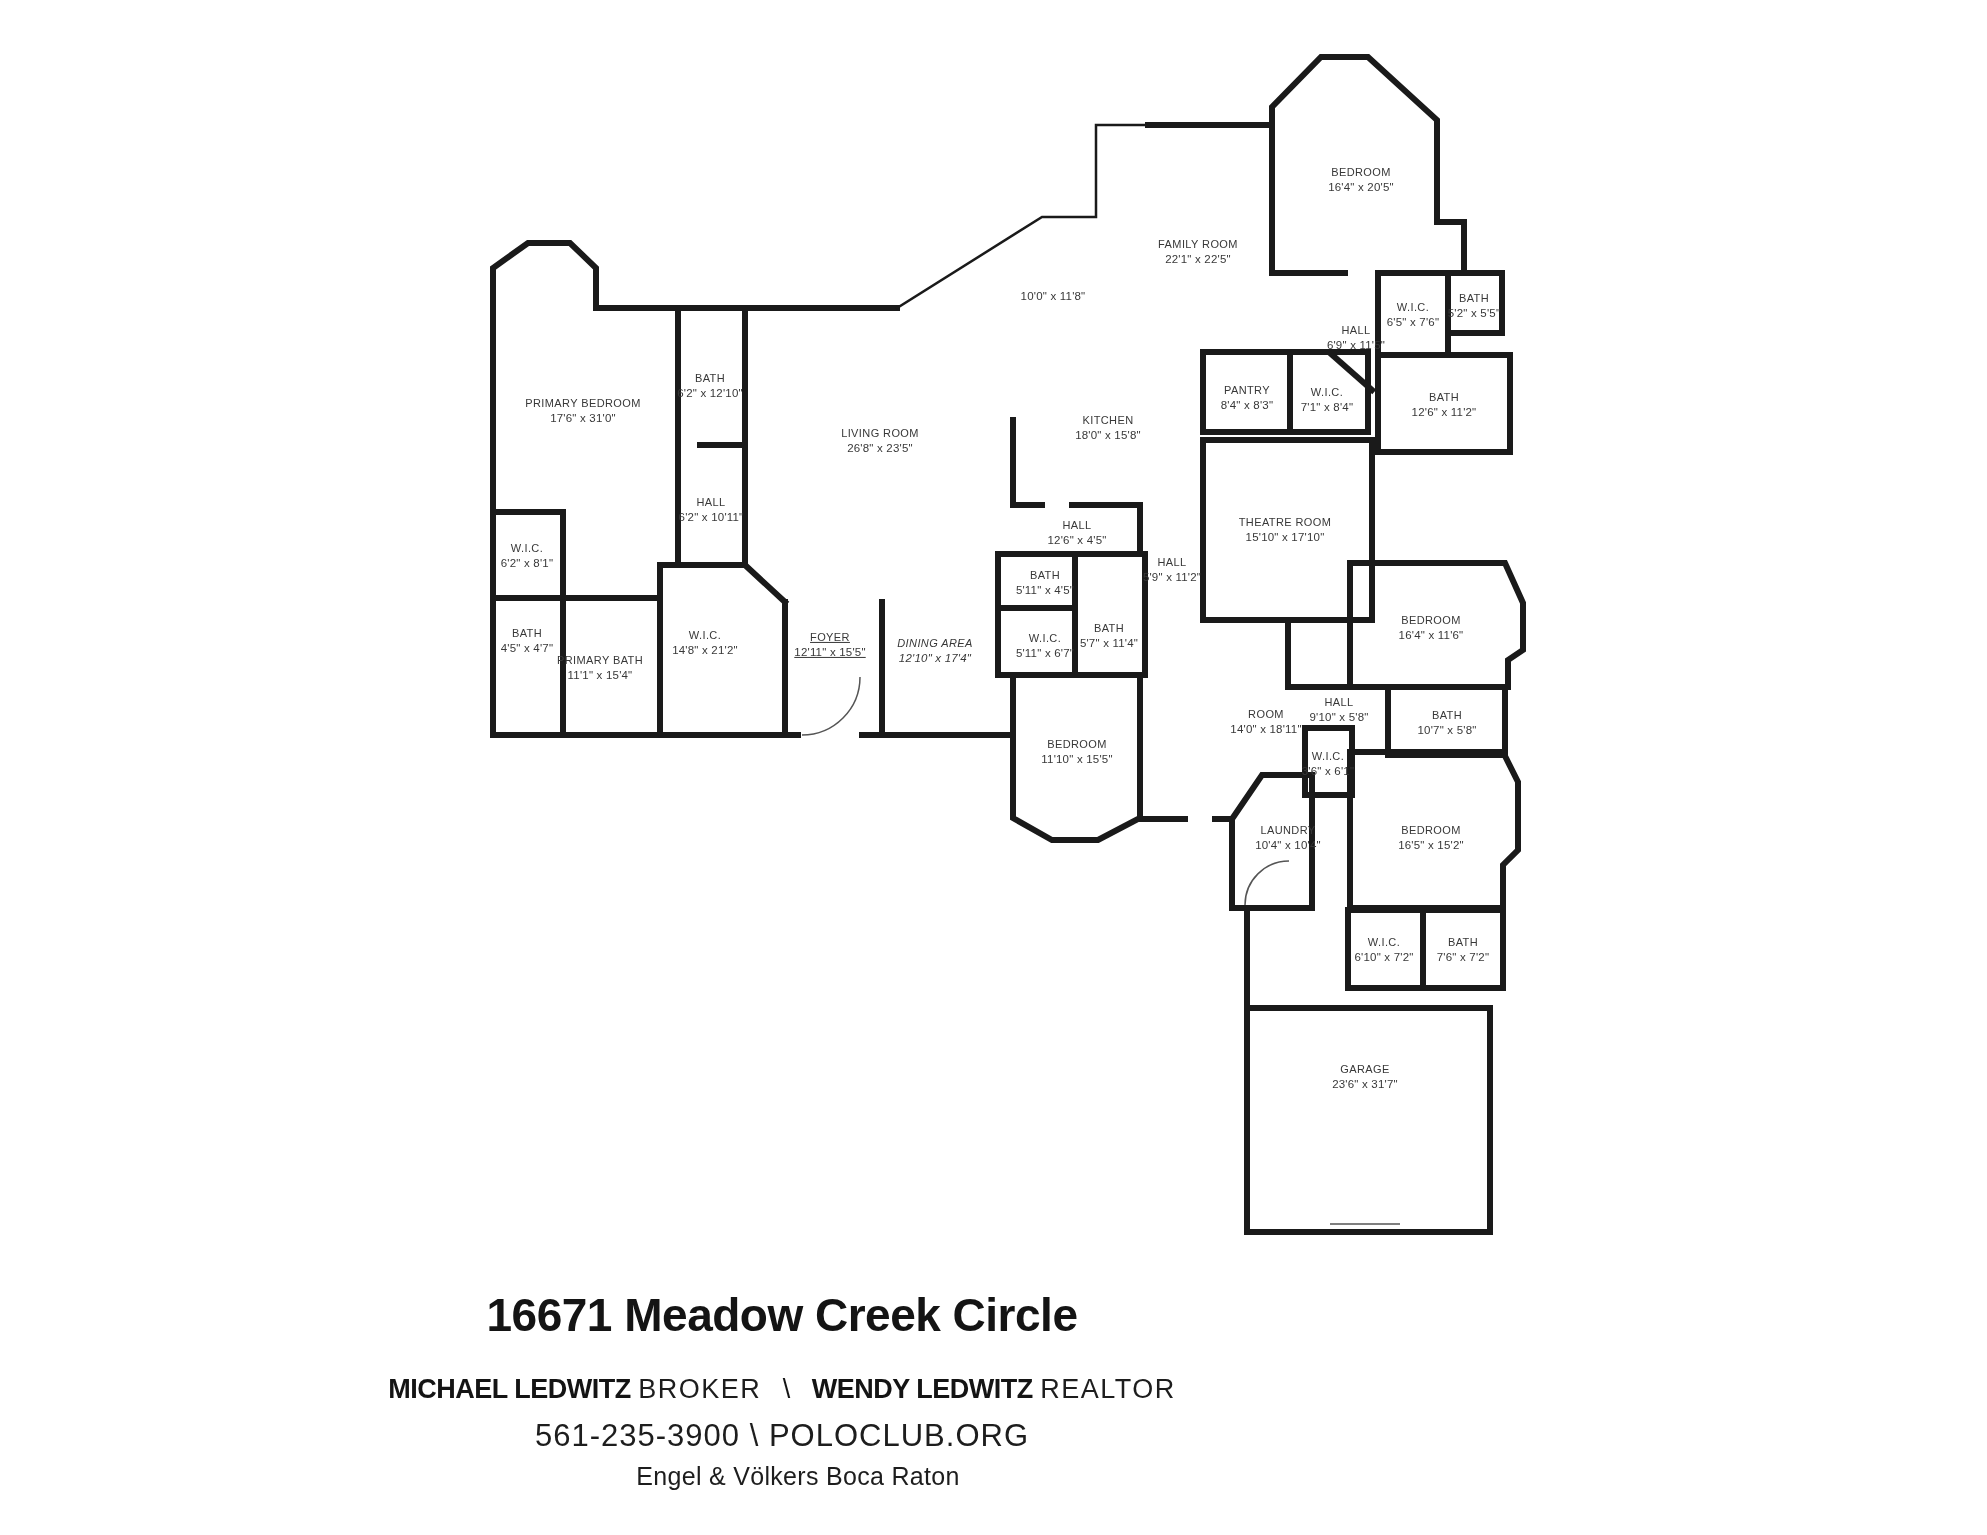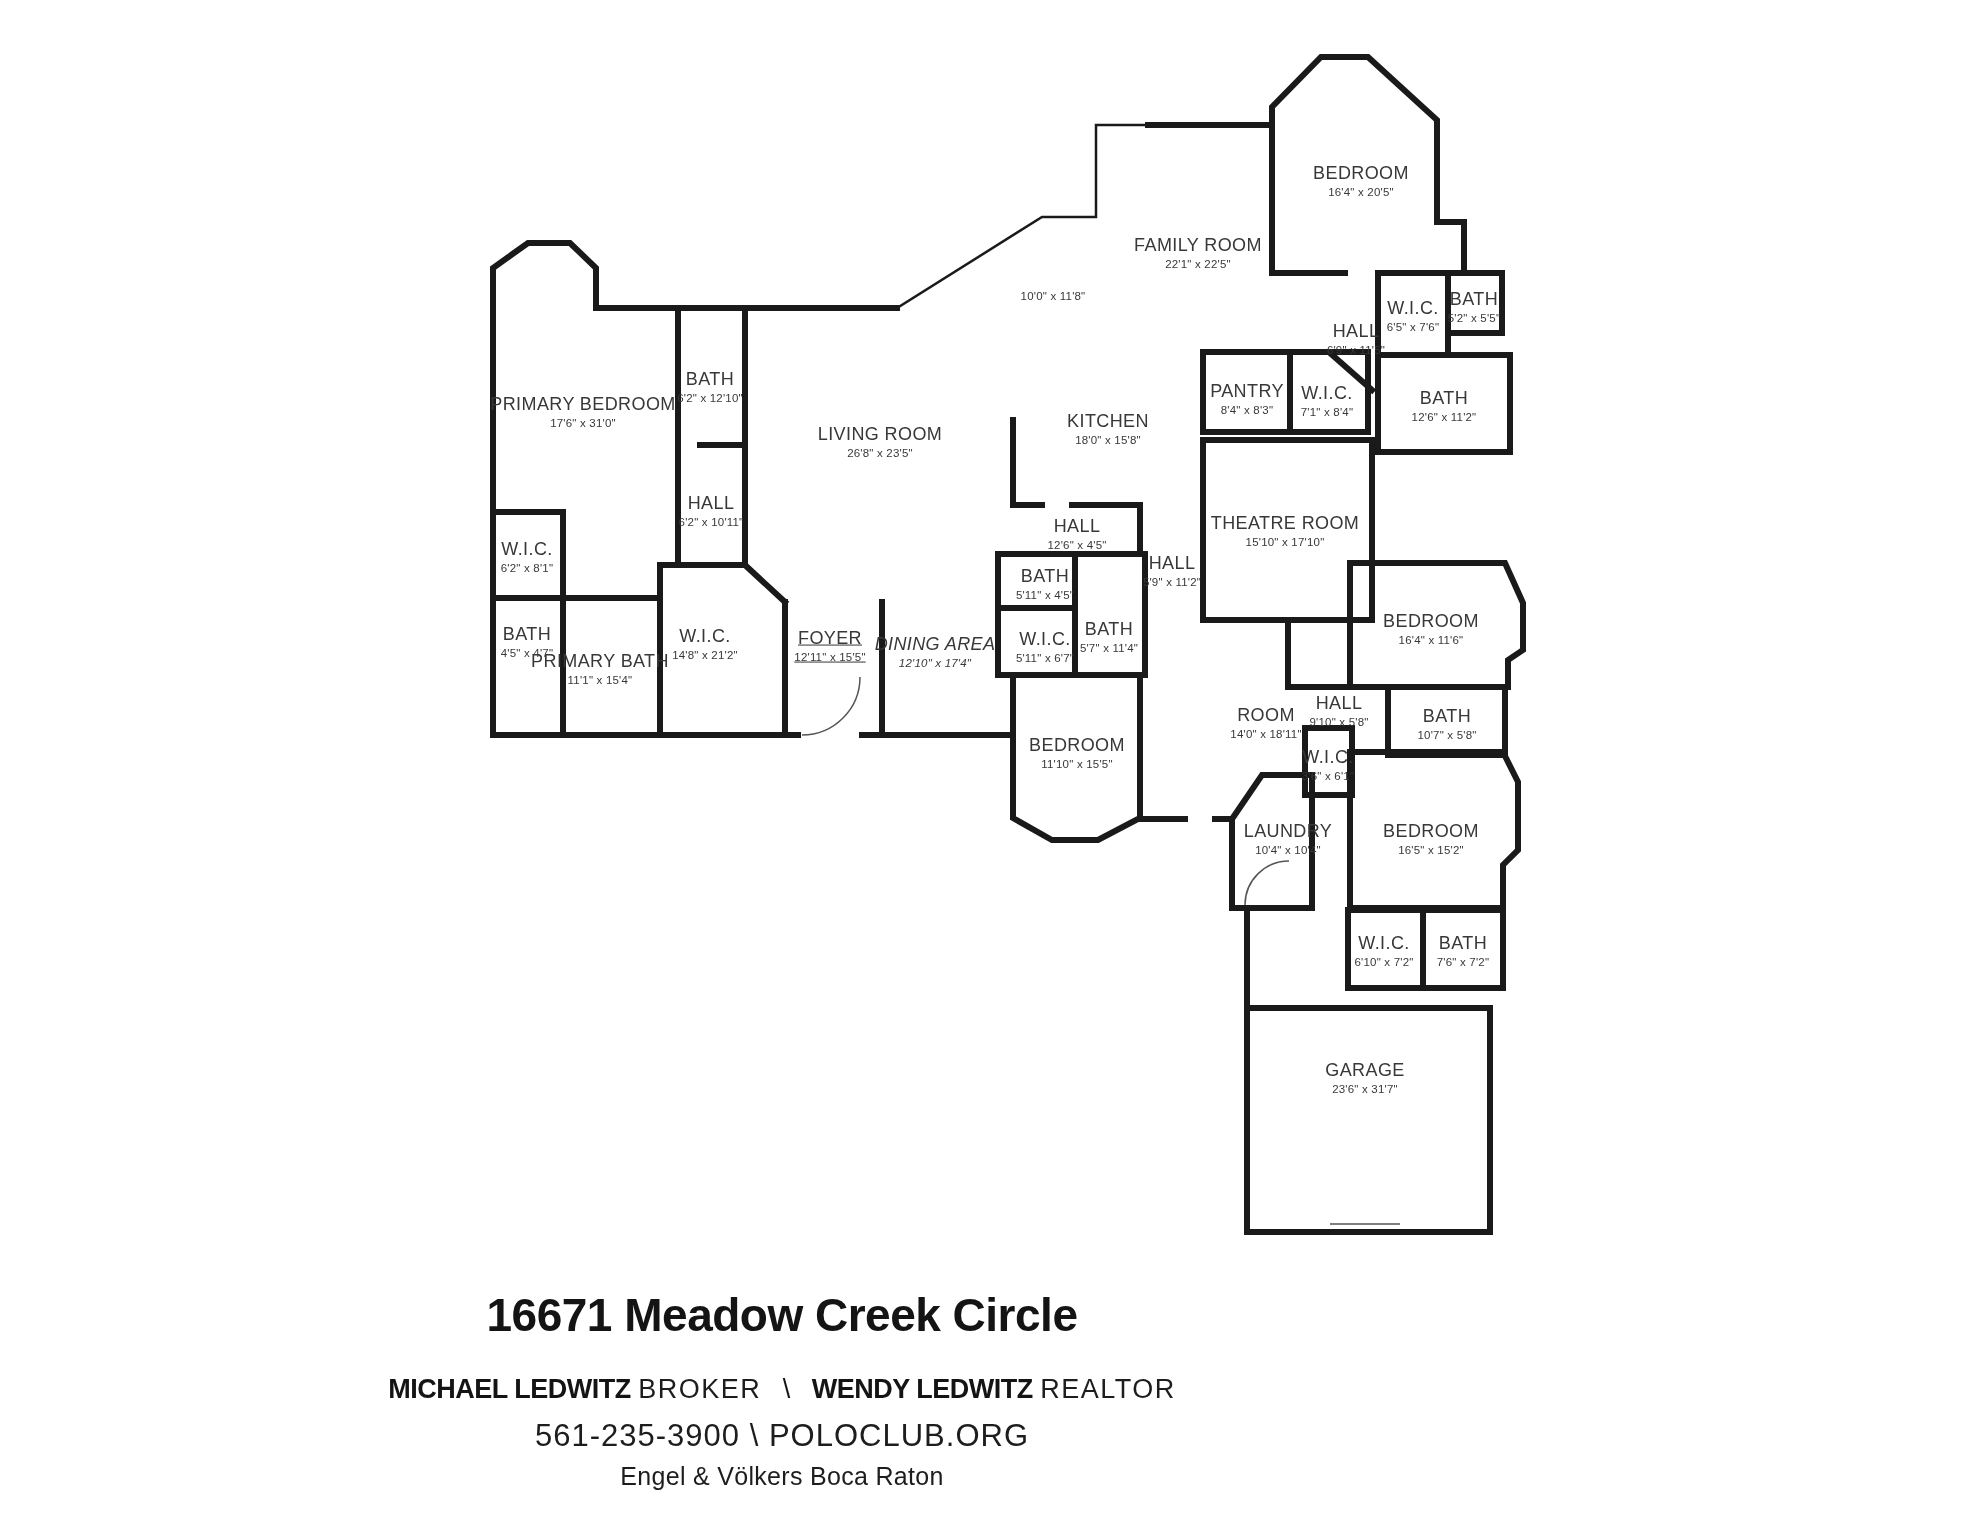--- a/index.html
+++ b/index.html
@@ -5,31 +5,31 @@
   html,body{margin:0;padding:0;background:#ffffff;}
   #page{position:relative;width:1987px;height:1535px;background:#ffffff;overflow:hidden;
         font-family:"Liberation Sans", sans-serif;}
   #plan-svg{position:absolute;left:0;top:0;width:1987px;height:1535px;}
   .w{fill:none;stroke:#1a1a1a;stroke-width:6;stroke-linecap:square;stroke-linejoin:miter;}
   .wt{fill:none;stroke:#1a1a1a;stroke-width:2.5;stroke-linecap:square;}
   .wd{fill:none;stroke:#555;stroke-width:1.5;stroke-linecap:butt;}
   #labels{position:absolute;left:0;top:0;width:100%;height:100%;}
   .room-label{position:absolute;transform:translate(-50%,-50%);text-align:center;
               color:#383838;white-space:nowrap;line-height:1.25;}
-  .room-label .rn{font-size:18px;letter-spacing:.4px;}
+  .room-label .rn{font-size:11px;letter-spacing:.4px;}
   .room-label .rd{font-size:11.5px;letter-spacing:.2px;}
   .footer-line{position:absolute;left:782px;transform:translateX(-50%);white-space:nowrap;
                color:#141414;text-align:center;}
   #addr{top:1288px;font-size:46px;font-weight:bold;letter-spacing:-.5px;}
   #agents{top:1374px;font-size:27px;}
   #agents .nm{font-weight:bold;letter-spacing:-.5px;margin-top:36px;}
   #agents .rl{font-weight:normal;letter-spacing:1.5px;color:#1d1d1d;}
   #agents .sep{padding:0 14px;font-weight:normal;}
   #contact{top:1418px;font-size:31px;letter-spacing:1px;font-weight:normal;color:#1d1d1d;}
-  #brokerage{top:1462px;font-size:25px;letter-spacing:.3px;color:#1d1d1d;}
+  #brokerage{top:1462px;font-size:25px;letter-spacing:.3px;color:#1d1d1d;margin-left:16px;}
 </style>
 </head>
 <body>
 
 <div id="page">
 
   <svg id="plan-svg" viewBox="0 0 1987 1535" aria-hidden="true">
 
     <path class="w" d="M493,735 L493,268 L528,243 L570,243 L596,268 L596,308 L745,308 L745,565"></path>
 

